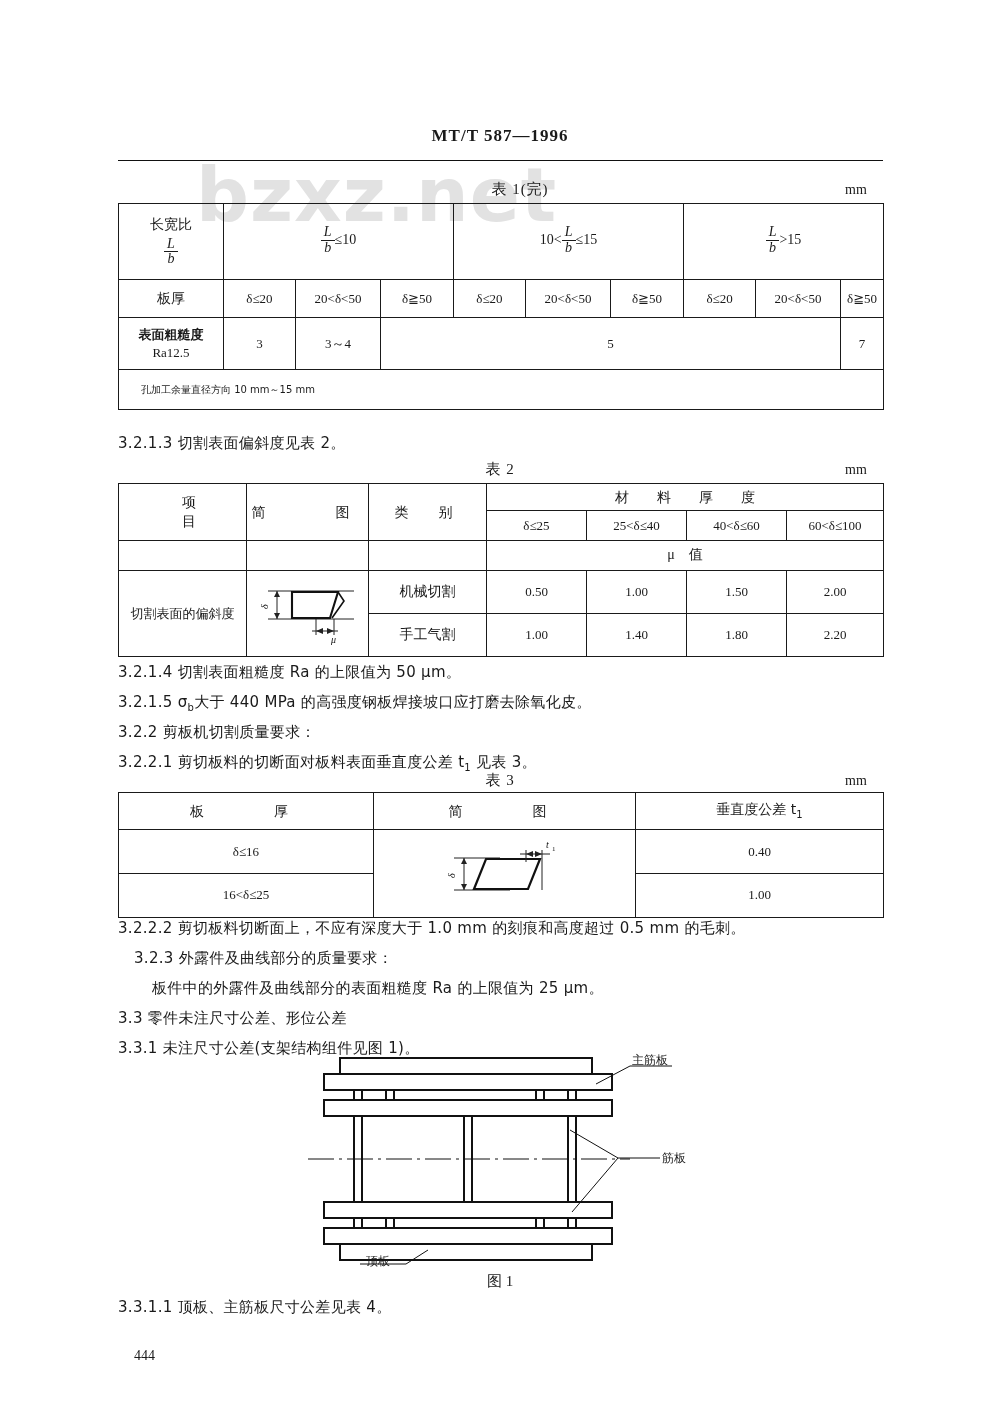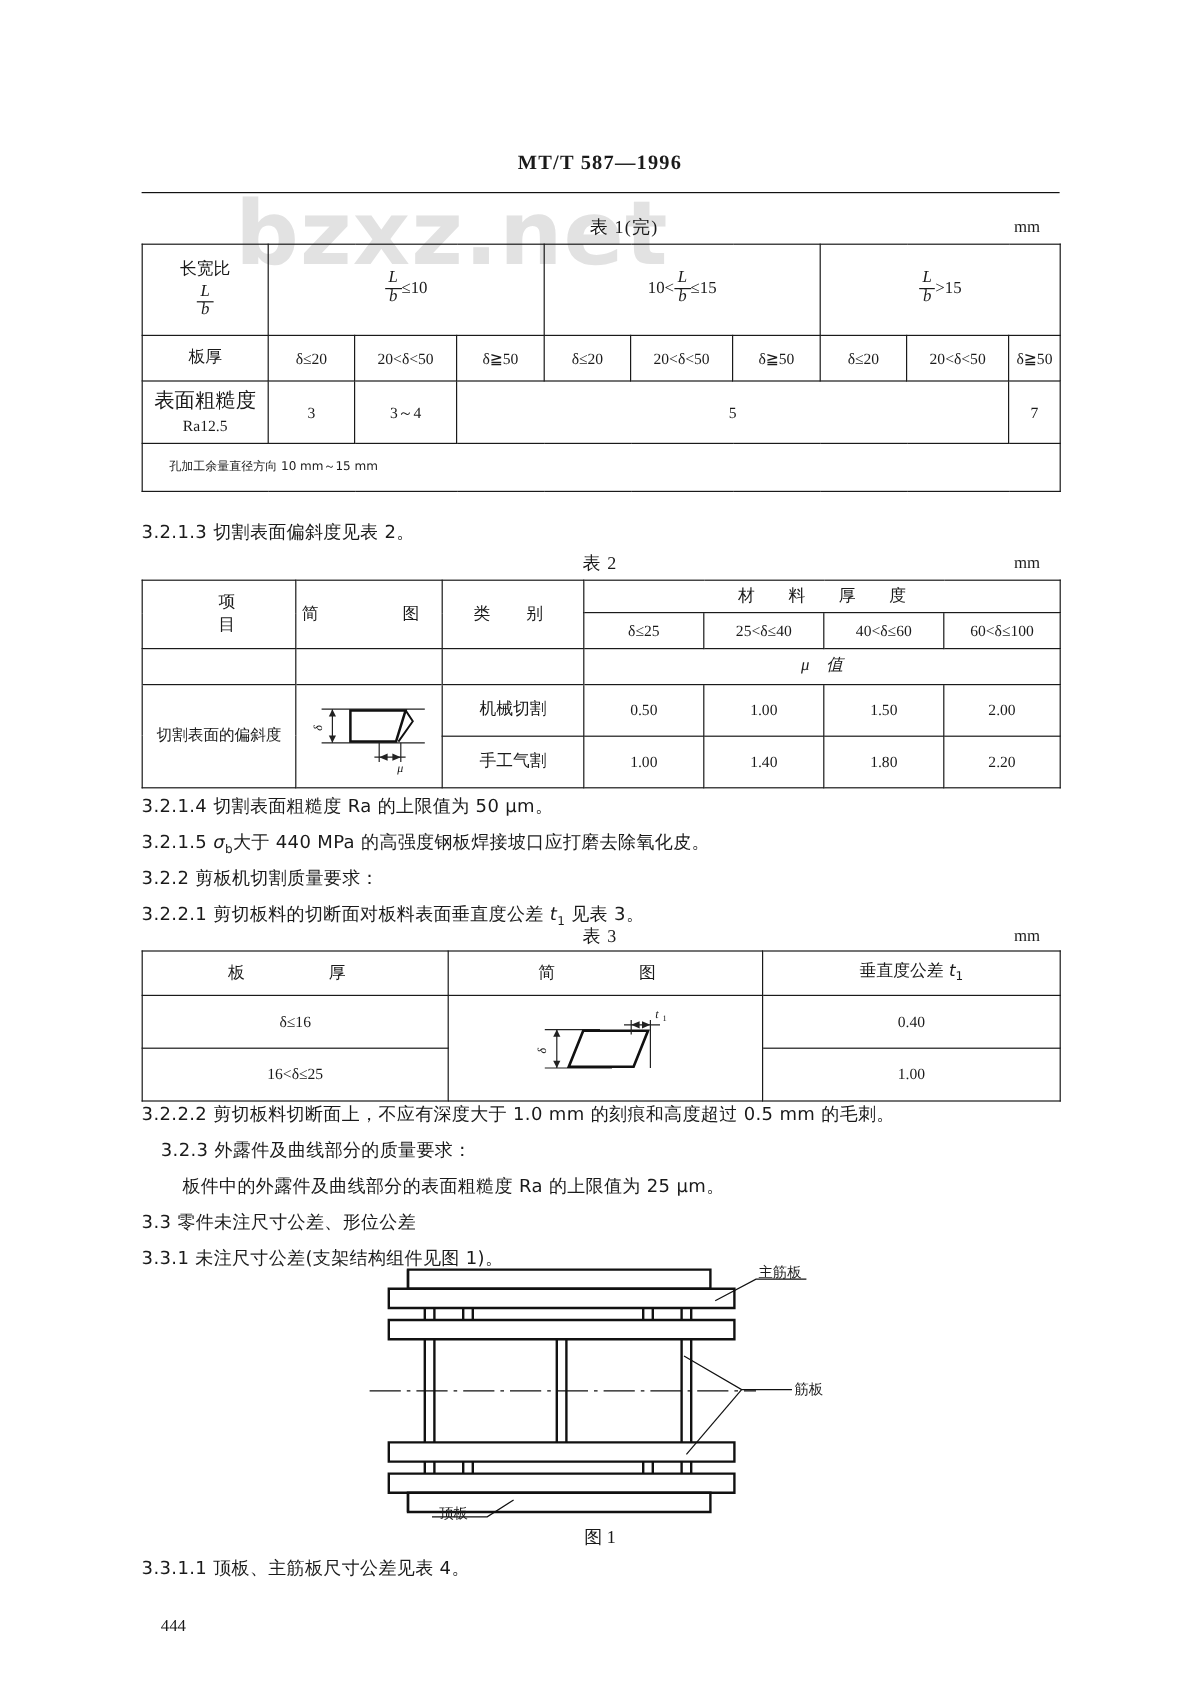--- a/index.html
+++ b/index.html
@@ -68,21 +68,21 @@
   .frac .num{display:block;border-bottom:1.1px solid #1a1a1a;padding:0 3px;}
   .frac .den{display:block;padding:0 3px;}
   .cjk{font-family:"DejaVu Sans","Liberation Sans",sans-serif;}
   .sp2{letter-spacing:14px;padding-left:14px;}
   .sp1{letter-spacing:8px;padding-left:8px;}
 
   
   .para{
     position:absolute;font-size:15px;letter-spacing:0.3px;white-space:nowrap;text-align:center;
   }
-  .ital{font-style:italic;}
+  .ital{}
 
   
   .fig-wrap{position:absolute;left:300px;top:1052px;width:400px;height:215px;}
   .fig-cap{position:absolute;left:0;top:1272px;width:1000px;text-align:center;font-size:15px;}
   .fig-label{
     position:absolute;font-size:12px;
     font-family:"DejaVu Sans","Liberation Sans",sans-serif;
   }
 
   .page-no{
@@ -154,21 +154,21 @@
           <td>δ≧50</td>
           <td>δ≤20</td>
           <td>20&lt;δ&lt;50</td>
           <td>δ≧50</td>
           <td>δ≤20</td>
           <td>20&lt;δ&lt;50</td>
           <td>δ≧50</td>
         </tr>
         <tr style="height:52px;">
           <td>
-            <div class="cjk" style="font-size:17px;">表面粗糙度</div>
+            <div class="cjk" style="font-size:13px;font-weight:bold;">表面粗糙度</div>
             <div style="font-size:13px;">Ra12.5</div>
           </td>
           <td>3</td>
           <td>3～4</td>
           <td colspan="6">5</td>
           <td>7</td>
         </tr>
         <tr style="height:40px;">
           <td colspan="10" class="left-pad cjk" style="font-size:10px;">孔加工余量直径方向 10 mm～15 mm</td>
         </tr>

